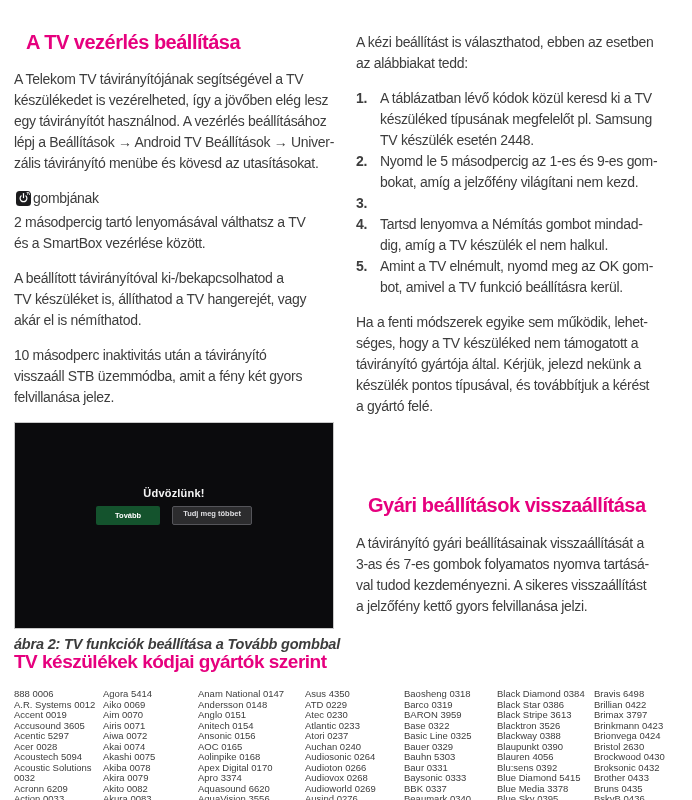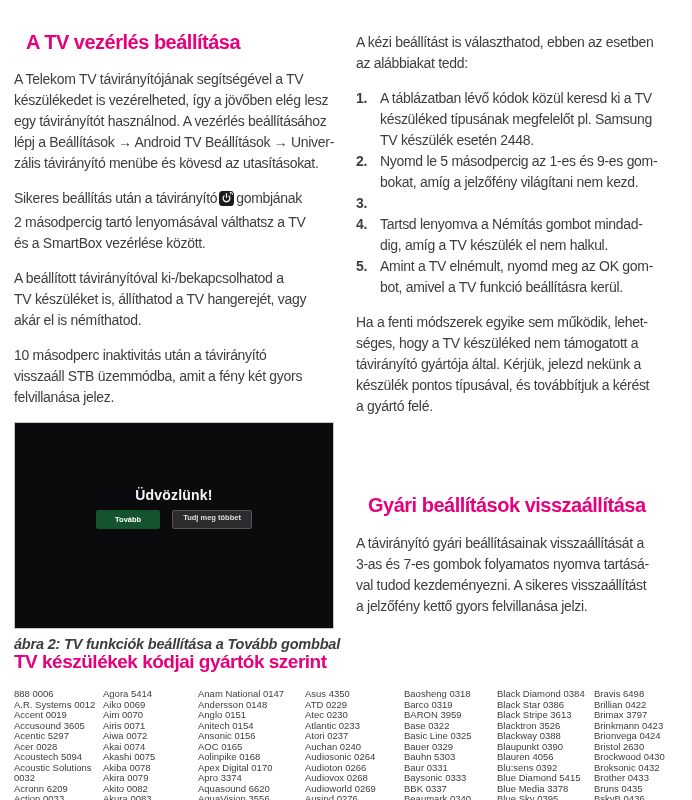--- a/index.html
+++ b/index.html
@@ -24,21 +24,21 @@
   }
 
   .tv-power { display: inline-block; vertical-align: -3px; margin: 0 2px; }
 
   
   figure { margin: 6px 0 0 0; }
   .screen {
     width: 320px; height: 207px; background: #0b0b0d;
     border: 1px solid #c9c9c9; text-align: center; padding-top: 64px;
   }
-  .screen-title { font-size: 14px; font-weight: 700; color: #f5f5f5; margin-bottom: 7px; letter-spacing: 0.2px; }
+  .screen-title { font-size: 11px; font-weight: 700; color: #f5f5f5; margin-bottom: 7px; letter-spacing: 0.2px; }
   .screen-body { font-size: 8.5px; line-height: 10px; color: #b4b4b8; white-space: pre-line; margin-bottom: 14px; }
   .screen-buttons { display: flex; justify-content: center; gap: 12px; }
   .btn-primary {
     background: #14532d; color: #ffffff; font-size: 7.5px; font-weight: 700;
     padding: 5px 19px; border-radius: 2px;
   }
   .btn-secondary {
     background: #2c2c2e; color: #dedee2; font-size: 7.5px; font-weight: 700;
     padding: 2px 10px; border-radius: 2px; border: 1px solid #55555a;
   }
@@ -73,21 +73,21 @@
 <div class="page">
   <div class="columns">
 
     <div class="col-left">
       <h1 class="mag">A TV vezérlés beállítása</h1>
       <p class="body">A Telekom TV távirányítójának segítségével a TV
 készülékedet is vezérelheted, így a jövőben elég lesz
 egy távirányítót használnod. A vezérlés beállításához
 lépj a Beállítások → Android TV Beállítások → Univer-
 zális távirányító menübe és kövesd az utasításokat.</p>
-      <p class="body"><span>Sikeres beállítás után a távirányító</span><span class="tv-power"><svg width="15" height="15" viewBox="0 0 15 15">
+      <p class="body"><span class="tv-power"><svg width="15" height="15" viewBox="0 0 15 15">
               <rect x="0" y="0" width="15" height="15" rx="3.5" fill="#1b1b1d"></rect>
               <path d="M5.1 4.9 A 3.4 3.4 0 1 0 9.9 4.9" stroke="#ffffff" stroke-width="1.2" fill="none" stroke-linecap="round"></path>
               <line x1="7.5" y1="2.6" x2="7.5" y2="6.6" stroke="#ffffff" stroke-width="1.2" stroke-linecap="round"></line>
               <text x="10.4" y="4.3" font-size="3.4" fill="#ffffff" font-family="Liberation Sans, sans-serif" font-weight="bold">TV</text>
             </svg></span><span>gombjának
 2 másodpercig tartó lenyomásával válthatsz a TV
 és a SmartBox vezérlése között.</span></p>
       <p class="body">A beállított távirányítóval ki-/bekapcsolhatod a
 TV készüléket is, állíthatod a TV hangerejét, vagy
 akár el is némíthatod.</p>

